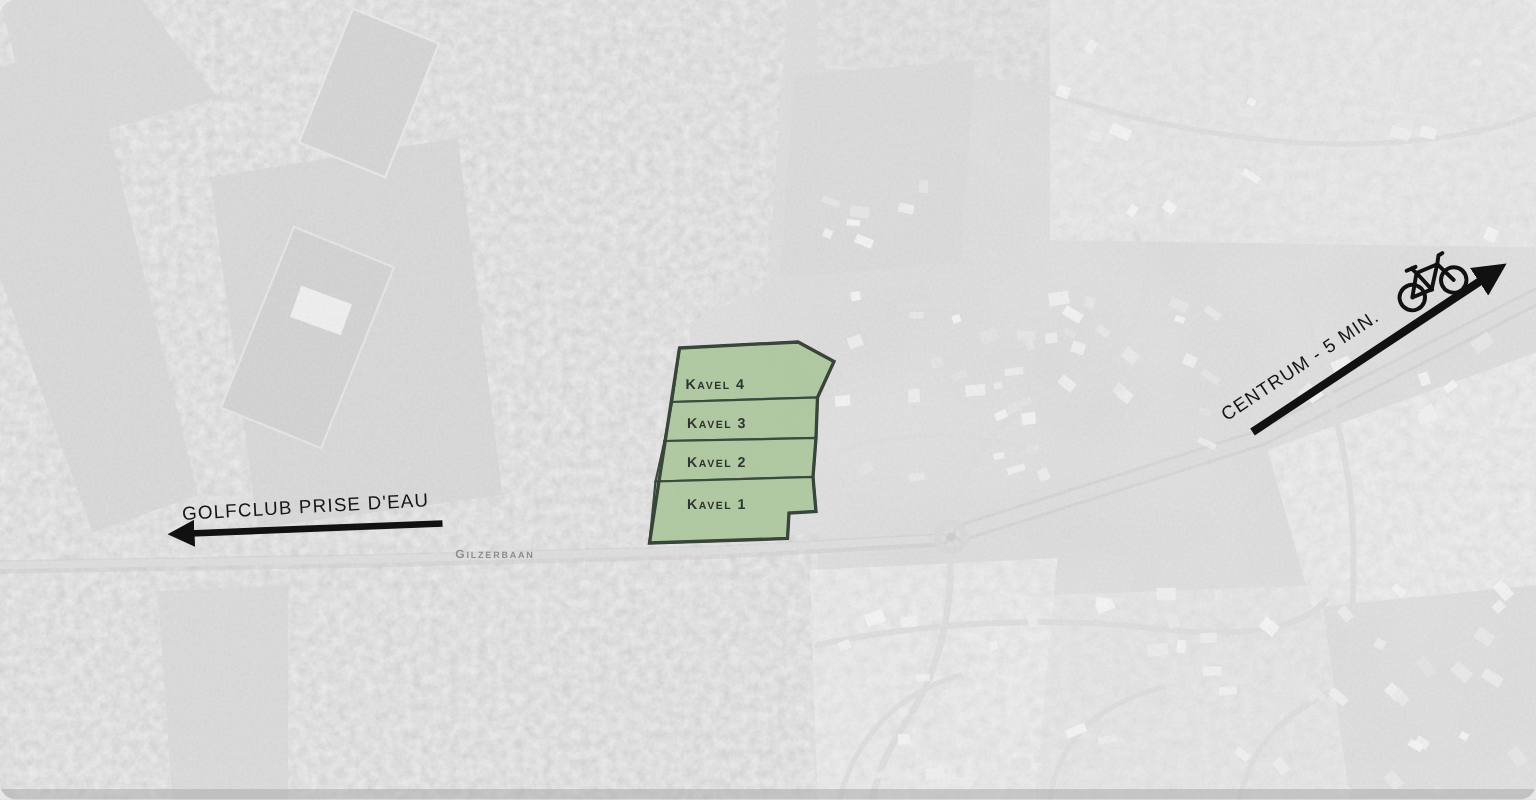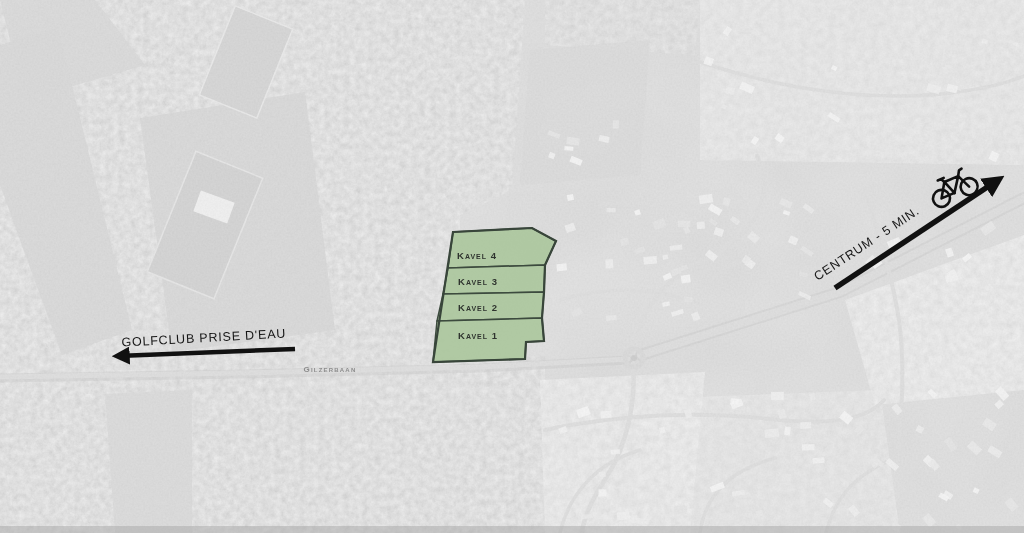--- a/index.html
+++ b/index.html
@@ -1,17 +1,17 @@
 <!DOCTYPE html>
 <html><head>
 <meta charset="utf-8">
 <style>
   html,body{margin:0;padding:0;background:#e8e8e8;}
   .stage{position:relative;width:1024px;height:533px;overflow:hidden;
-         font-family:"Liberation Sans",sans-serif;}
+         font-family:"Liberation Sans",sans-serif;border-radius:11px;}
   svg{display:block;}
   .kavel{stroke:#3c4a3e;stroke-width:1.5;stroke-linejoin:miter;}
   .parcel-outline{fill:none;stroke:#38453a;stroke-width:2.2;stroke-linejoin:miter;}
   .kavel-label{font-family:"Liberation Sans",sans-serif;font-size:9.5px;font-weight:700;
                fill:#2f342f;letter-spacing:1px;font-variant:small-caps;text-anchor:middle;}
   .arrow-label{font-family:"Liberation Sans",sans-serif;font-size:12.5px;font-weight:500;
                fill:#161616;letter-spacing:0.8px;text-anchor:middle;}
   .street-label{font-family:"Liberation Sans",sans-serif;font-size:8px;font-weight:700;
                 fill:#8d8d8d;letter-spacing:1.2px;font-variant:small-caps;text-anchor:middle;}
   .arrow-line{stroke:#111;fill:none;}

